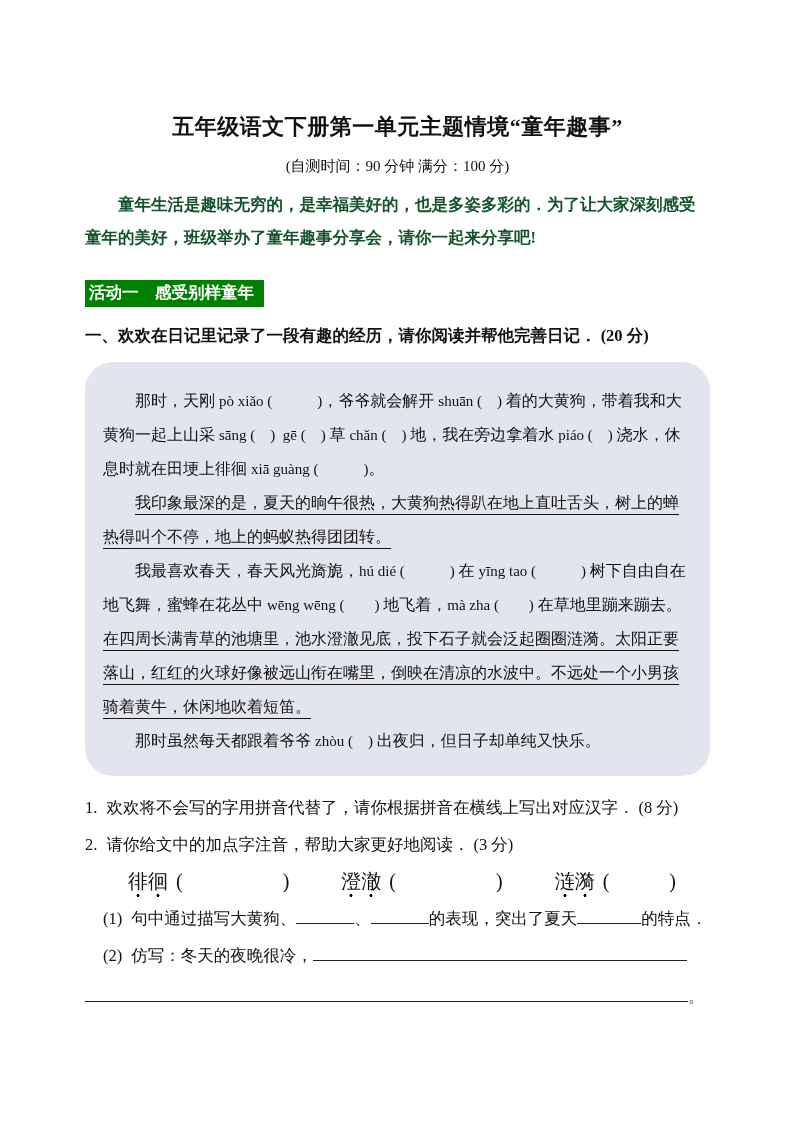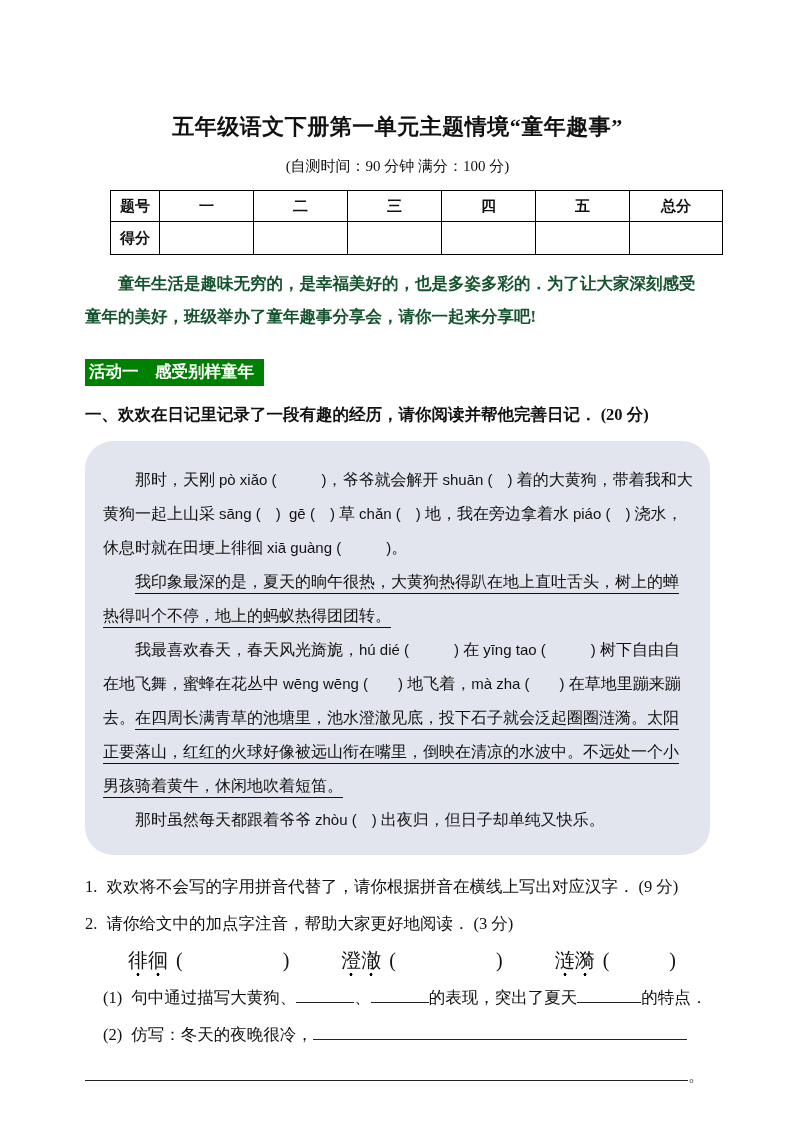--- a/index.html
+++ b/index.html
@@ -21,21 +21,21 @@
 
   .intro { color:#14532d; font-weight:bold; font-size:16.5px; line-height:33px; text-indent:2em; margin:12px 0 0 0; }
 
   .banner { display:inline-block; background:#008000; color:#fff; font-weight:bold; font-size:16.5px;
             padding:2px 10px 3px 4px; margin-top:26px; }
 
   .sec-heading { font-weight:bold; font-size:16.5px; margin:16px 0 0 0; line-height:26px; }
 
   .diary-box { background:#e3e5ee; border-radius:28px; margin-top:13px; padding:22px 16px 18px 18px; }
   .dp { margin:0; text-indent:2em; font-size:16px; line-height:34px; white-space:pre-wrap; }
-  .pinyin { font-family:Liberation Sans, sans-serif; font-size:15px; }
+  .pinyin { font-family:Liberation Serif, serif; font-size:15px; }
   .u { text-decoration:underline; text-underline-offset:6px; text-decoration-thickness:1px; }
 
   .q { font-size:16.5px; line-height:32px; margin:5px 0 0 0; }
   .q1m { margin-top:16px; }
   .qnum { margin-right:9px; }
   .sub { margin-left:18px; }
 
   .word-row { display:flex; gap:52px; margin:3px 0 0 43px; font-size:20px; line-height:34px; }
   .word-item { white-space:pre; }
   .dotted {
@@ -50,62 +50,40 @@
   .tail { margin:14px 0 0 0; font-size:16.5px; }
 </style>
 </head>
 <body>
 
 <div class="page">
 
   <h1 class="title">五年级语文下册第一单元主题情境“童年趣事”</h1>
   <div class="subtitle">(自测时间：90 分钟 满分：100 分)</div>
 
-  <table class="score-table">
-    <tbody>
-        <tr class="hdr">
-      <td class="c0">题号</td>
-      <td class="cn">一</td>
-      <td class="cn">二</td>
-      <td class="cn">三</td>
-      <td class="cn">四</td>
-      <td class="cn">五</td>
-      <td class="cl">总分</td>
-    </tr>
-    <tr class="scr">
-      <td class="c0">得分</td>
-      <td class="cn"></td>
-      <td class="cn"></td>
-      <td class="cn"></td>
-      <td class="cn"></td>
-      <td class="cn"></td>
-      <td class="cl"></td>
-    </tr>
-  </tbody>
-    </table>
 
   <p class="intro">童年生活是趣味无穷的，是幸福美好的，也是多姿多彩的．为了让大家深刻感受童年的美好，班级举办了童年趣事分享会，请你一起来分享吧!</p>
 
   <div class="banner">
     <span>活动一　感受别样童年</span>
   </div>
 
   <p class="sec-heading">一、欢欢在日记里记录了一段有趣的经历，请你阅读并帮他完善日记． (20 分)</p>
 
   <div class="diary-box">
     <p class="dp"><span>那时，天刚 </span><span class="pinyin">pò xiǎo (　　　)</span><span>，爷爷就会解开 </span><span class="pinyin">shuān (　) </span><span>着的大黄狗，带着我和大黄狗一起上山采 </span><span class="pinyin">sāng (　)  </span><span class="pinyin">gē (　) </span><span>草 </span><span class="pinyin">chǎn (　) </span><span>地，我在旁边拿着水 </span><span class="pinyin">piáo (　) </span><span>浇水，休息时就在田埂上徘徊 </span><span class="pinyin">xiā guàng (　　　)</span><span>。</span></p>
 
     <p class="dp"><span class="u">我印象最深的是，夏天的晌午很热，大黄狗热得趴在地上直吐舌头，树上的蝉热得叫个不停，地上的蚂蚁热得团团转。</span></p>
 
     <p class="dp"><span>我最喜欢春天，春天风光旖旎，</span><span class="pinyin">hú dié (　　　) </span><span>在 </span><span class="pinyin">yīng tao (　　　) </span><span>树下自由自在地飞舞，蜜蜂在花丛中 </span><span class="pinyin">wēng wēng (　　) </span><span>地飞着，</span><span class="pinyin">mà zha (　　) </span><span>在草地里蹦来蹦去。</span><span class="u">在四周长满青草的池塘里，池水澄澈见底，投下石子就会泛起圈圈涟漪。太阳正要落山，红红的火球好像被远山衔在嘴里，倒映在清凉的水波中。不远处一个小男孩骑着黄牛，休闲地吹着短笛。</span></p>
 
     <p class="dp"><span>那时虽然每天都跟着爷爷 </span><span class="pinyin">zhòu (　) </span><span>出夜归，但日子却单纯又快乐。</span></p>
   </div>
 
-  <p class="q q1m"><span class="qnum">1.</span><span>欢欢将不会写的字用拼音代替了，请你根据拼音在横线上写出对应汉字． (9 分)</span></p>
+  <p class="q q1m"><span class="qnum">1.</span><span>欢欢将不会写的字用拼音代替了，请你根据拼音在横线上写出对应汉字． (8 分)</span></p>
 
   <p class="q"><span class="qnum">2.</span><span>请你给文中的加点字注音，帮助大家更好地阅读． (3 分)</span></p>
 
   <div class="word-row">
     <span class="word-item"><span class="dotted">徘徊</span><span class="wparen">(　　　　　)</span></span>
     <span class="word-item"><span class="dotted">澄澈</span><span class="wparen">(　　　　　)</span></span>
     <span class="word-item"><span class="dotted">涟漪</span><span class="wparen">(　　　)</span></span>
   </div>
 
 

